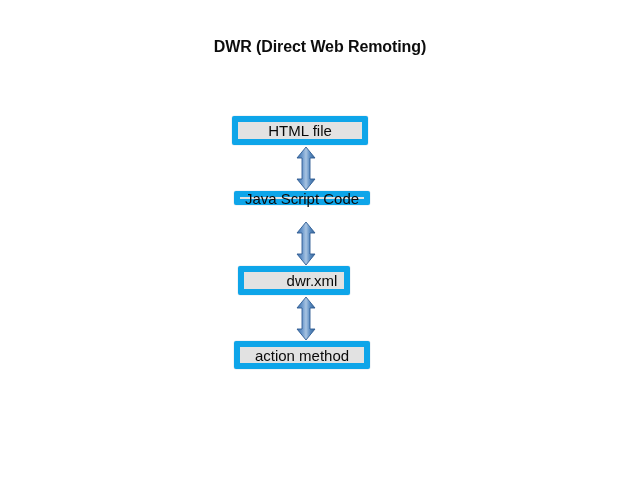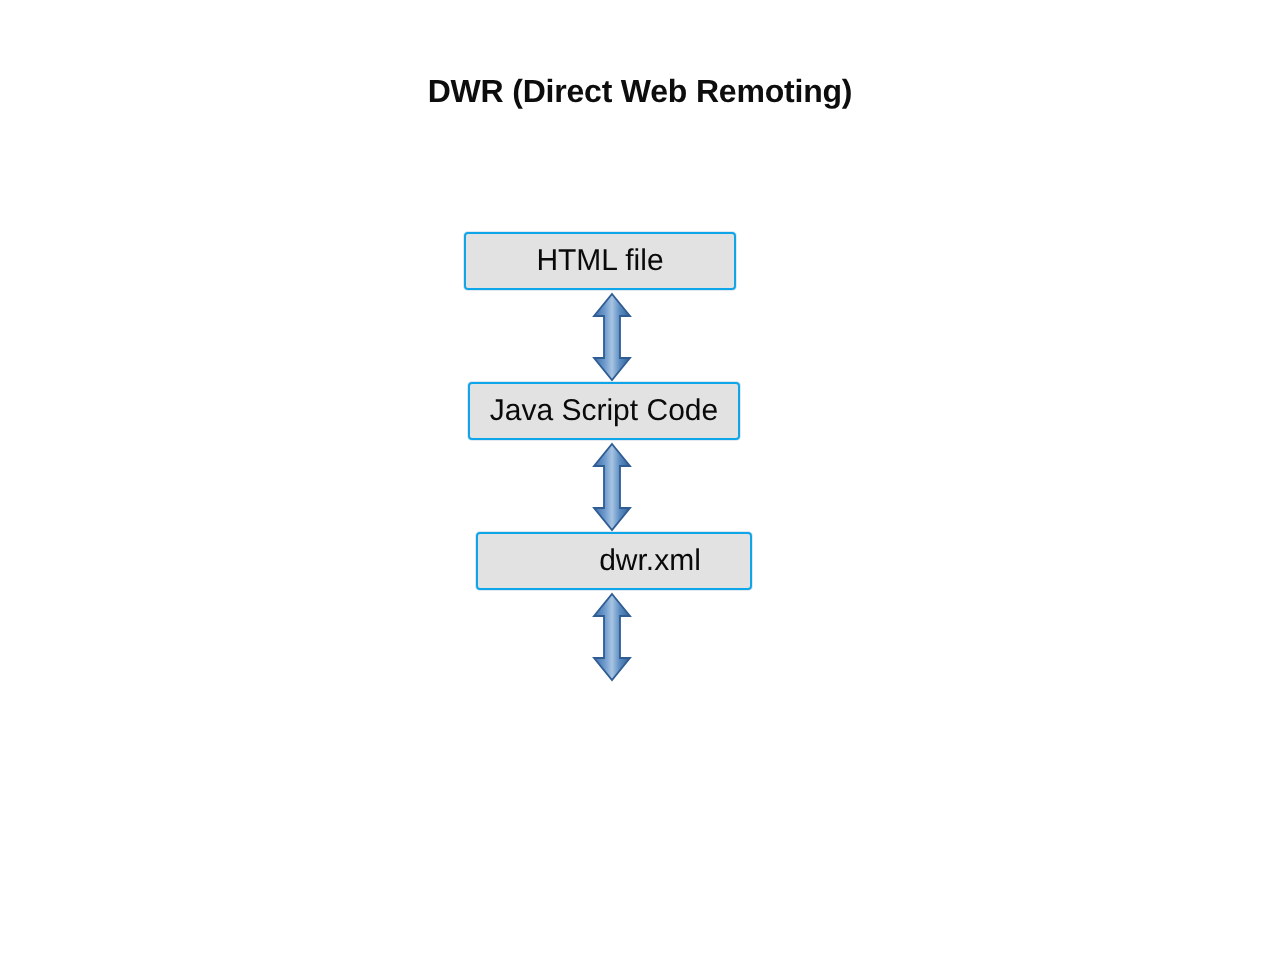--- a/index.html
+++ b/index.html
@@ -33,37 +33,37 @@
     color: #0d0d0d;
     letter-spacing: -0.1px;
     white-space: nowrap;
   }
 
   
   .flow-box {
     position: absolute;
     box-sizing: border-box;
     background: #e2e2e2;
-    border: 1px solid #0ea5e9;
+    border: 6px solid #0ea5e9;
     border-radius: 2px;
     display: flex;
     align-items: center;
     justify-content: center;
     box-shadow: 0 0 0 0.5px rgba(169,190,210,0.35);
   }
   .flow-box .box-label {
     font-size: 15px;
     color: #0a0a0a;
     line-height: 1;
     white-space: nowrap;
   }
 
   #box-html-file       { left: 232px; top: 116px; width: 136px; height: 29px; }
-  #box-java-script     { left: 234px; top: 191px; width: 136px; height: 29px; }
-  #box-dwr-xml         { left: 238px; top: 266px; width: 138px; height: 29px; padding-left: 36px; }
+  #box-java-script     { left: 234px; top: 191px; width: 136px; height: 14px; }
+  #box-dwr-xml         { left: 238px; top: 266px; width: 112px; height: 29px; padding-left: 36px; }
   #box-action-method   { left: 234px; top: 341px; width: 136px; height: 28px; }
 
   
   .arrow-connector {
     position: absolute;
     width: 26px;
   }
   .arrow-connector svg { display: block; }
 
   #arrow-html-to-js   { left: 293px; top: 146px; height: 45px; }
@@ -127,14 +127,17 @@
           <stop offset="30%" stop-color="#6f9bcd"></stop>
           <stop offset="50%" stop-color="#a8c4e2"></stop>
           <stop offset="72%" stop-color="#5a8cc2"></stop>
           <stop offset="100%" stop-color="#34608f"></stop>
         </linearGradient>
       </defs>
       <polygon points="13,1 22,12 17,12 17,33 22,33 13,44 4,33 9,33 9,12 4,12" fill="url(#agrad3)" stroke="#2f5c93" stroke-width="0.9"></polygon>
     </svg>
   </div>
 
+  <div class="flow-box" id="box-action-method">
+    <span class="box-label">action method</span>
+  </div>
 
 </div>
 
 </body></html>

